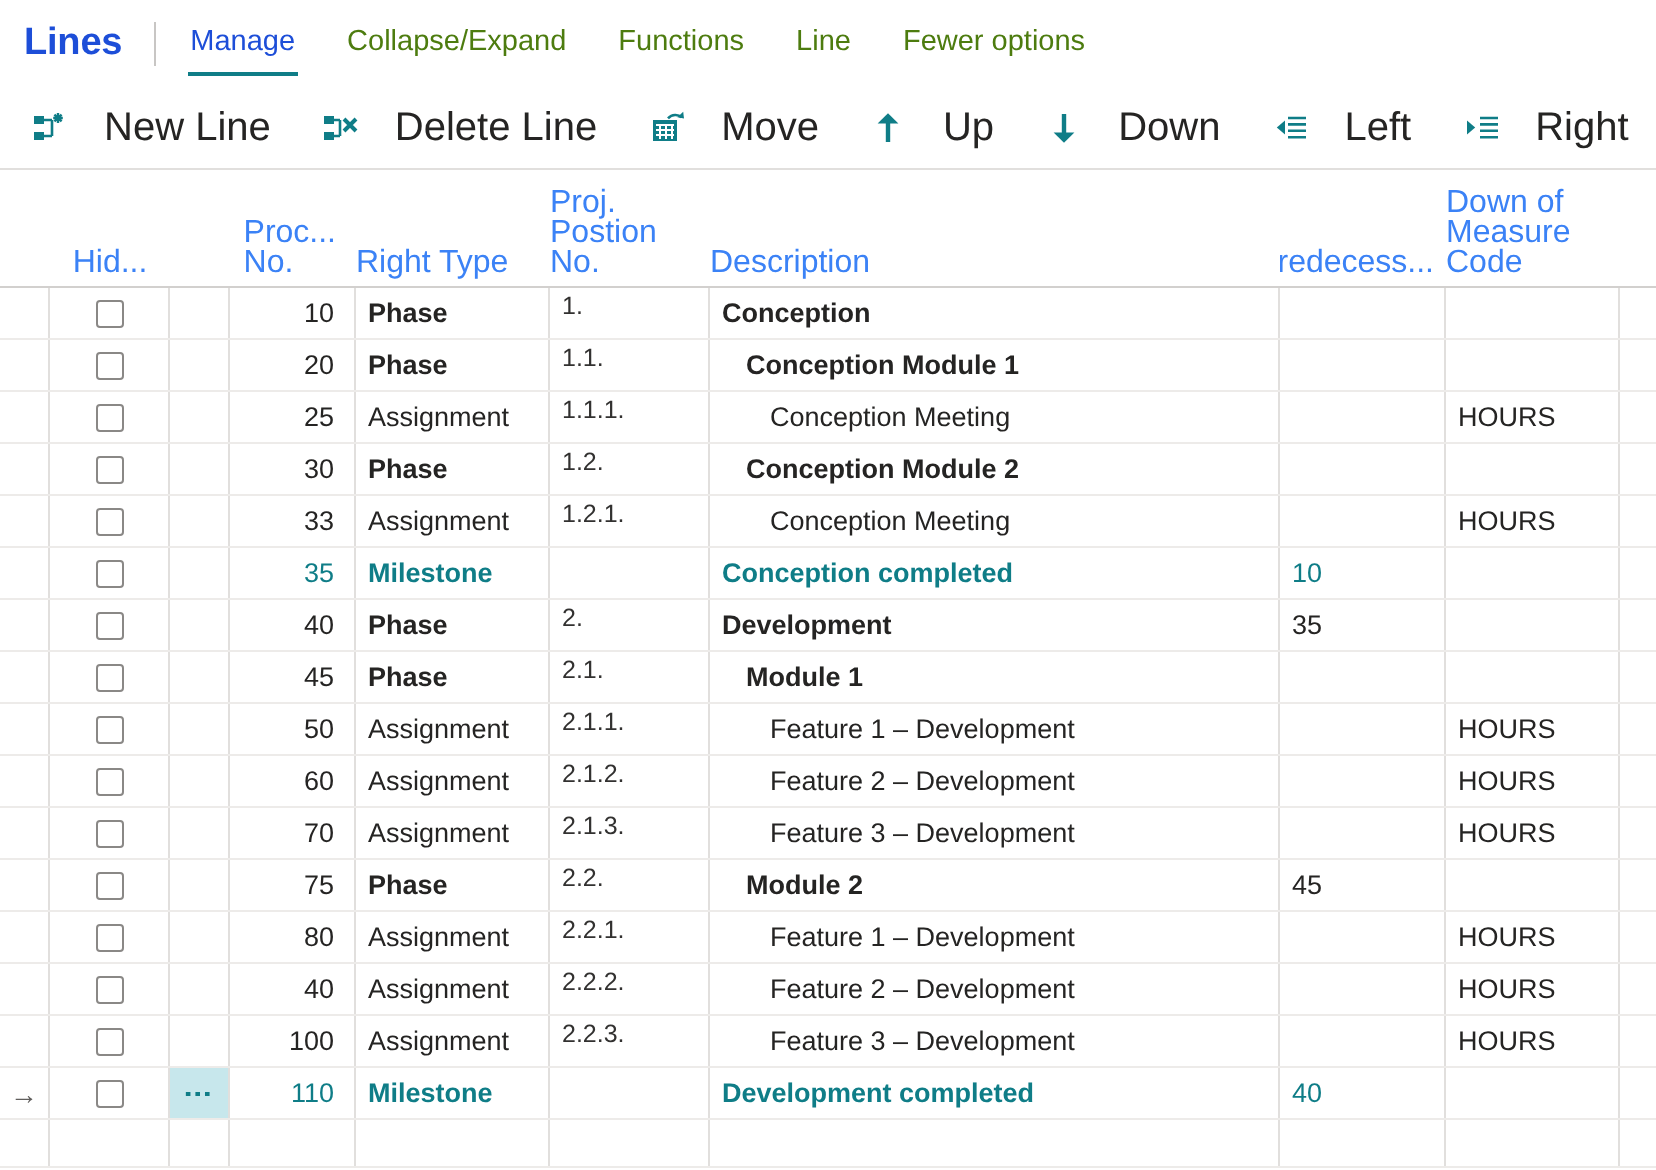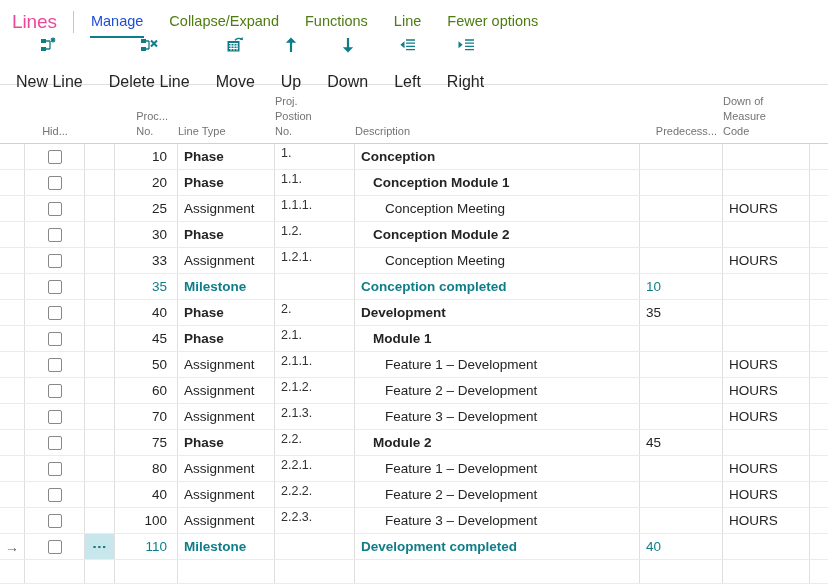--- a/index.html
+++ b/index.html
@@ -21,22 +21,22 @@
     padding: 0;
   }
   .tabrow {
     display: flex;
     align-items: center;
     height: 44px;
     padding-left: 8px;
   }
   .page-title {
     font-size: 19px;
-    font-weight: 400;
-    color: #ec4899;
+    font-weight: 700;
+    color: #1d4ed8;
     letter-spacing: -0.1px;
     padding: 0 14px 0 4px;
     line-height: 44px;
   }
   .tab-sep {
     width: 1px;
     height: 22px;
     background: #c8c6c4;
     margin: 0 16px 0 2px;
   }
@@ -67,26 +67,25 @@
     align-items: center;
     height: 40px;
     padding-left: 16px;
     border-bottom: 1px solid #e1dfdd;
   }
   .cmd {
     display: flex;
     align-items: center;
     gap: 18px;
     margin-right: 26px;
-    font-size: 16px;
+    font-size: 20px;
     color: #252423;
     cursor: pointer;
     white-space: nowrap;
     line-height: 20px;
-    flex-direction: column;
   }
   .cmd .ic {
     display: inline-flex;
     align-items: center;
     justify-content: center;
     width: 18px;
     height: 18px;
     color: #0F7D87;
     flex: 0 0 auto;
   }
@@ -96,22 +95,22 @@
   .grid {
     width: 828px;
   }
   .ghead {
     display: flex;
     height: 58px;
     align-items: flex-end;
     border-bottom: 1px solid #d2d0ce;
   }
   .ghead .hc {
-    font-size: 11px;
-    color: #737373;
+    font-size: 16px;
+    color: #3b82f6;
     line-height: 15px;
     padding-bottom: 4px;
     box-sizing: border-box;
     overflow: hidden;
   }
   .ghead .hc.multi {
     align-self: flex-end;
     margin-top: 33px;
   }
 
@@ -314,21 +313,21 @@
       <span>Hid...</span>
     </div>
     <div class="hc c-menu"></div>
     <div class="hc c-no multi">
       <span class="hc-stack">
         <span>Proc...</span>
         <span>No.</span>
       </span>
     </div>
     <div class="hc c-type">
-      <span>Line Type</span>
+      <span>Right Type</span>
     </div>
     <div class="hc c-pos">
       <span class="hc-stack">
         <span>Proj.</span>
         <span>Postion</span>
         <span>No.</span>
       </span>
     </div>
     <div class="hc c-desc">
       <span>Description</span>

